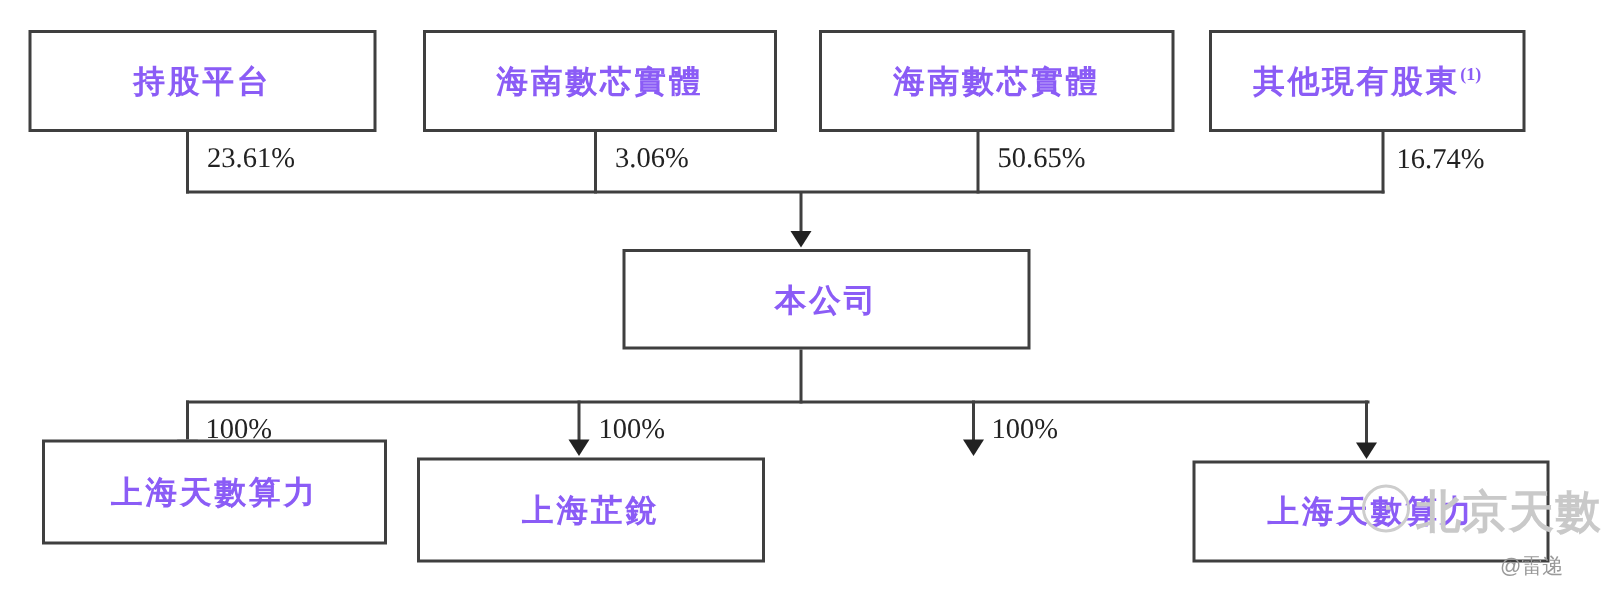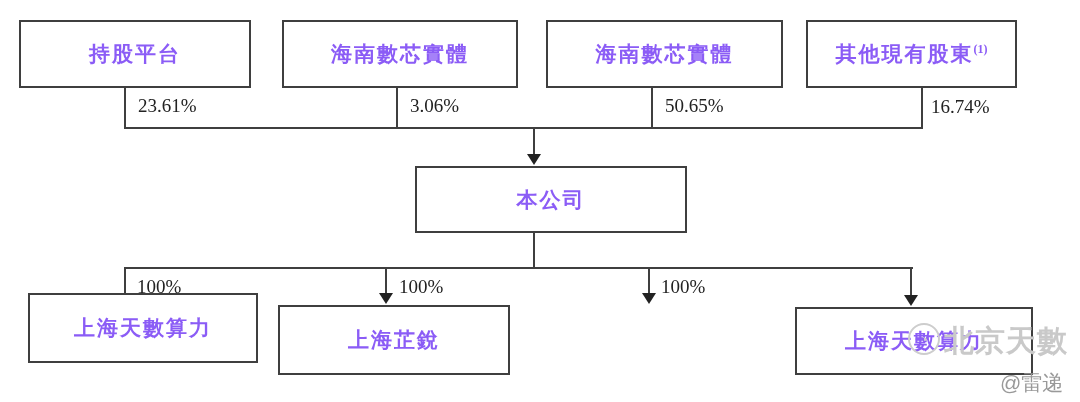--- a/index.html
+++ b/index.html
@@ -74,21 +74,21 @@
     font-size: 30px;
     letter-spacing: 1px;
     color: #c9c9c9;
     z-index: 6;
     white-space: nowrap;
   }
   .wm-credit {
     position: absolute;
     left: 1000px; top: 369px;
     font-family: "Liberation Sans", "DejaVu Sans", sans-serif;
-    font-size: 21px;
+    font-size: 14px;
     color: #999999;
     z-index: 6;
     white-space: nowrap;
   }
 </style>
 </head>
 <body>
 
 <div class="canvas">
 

